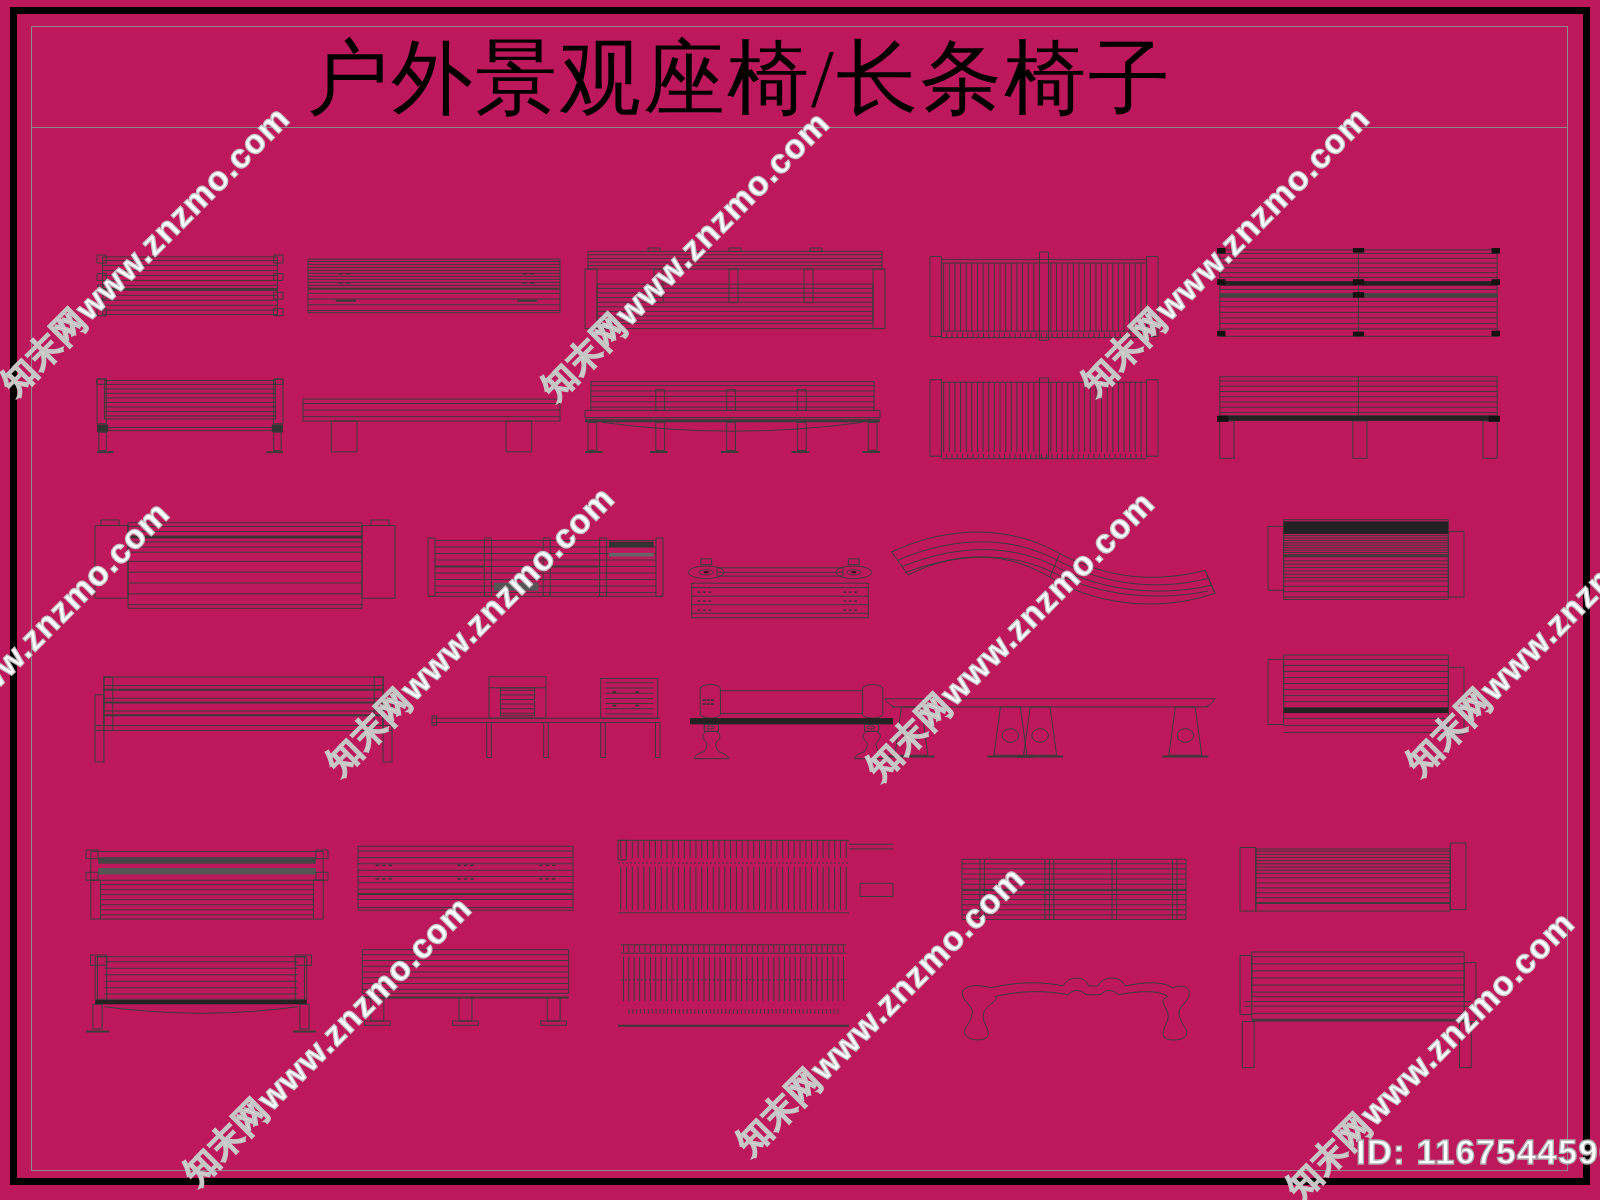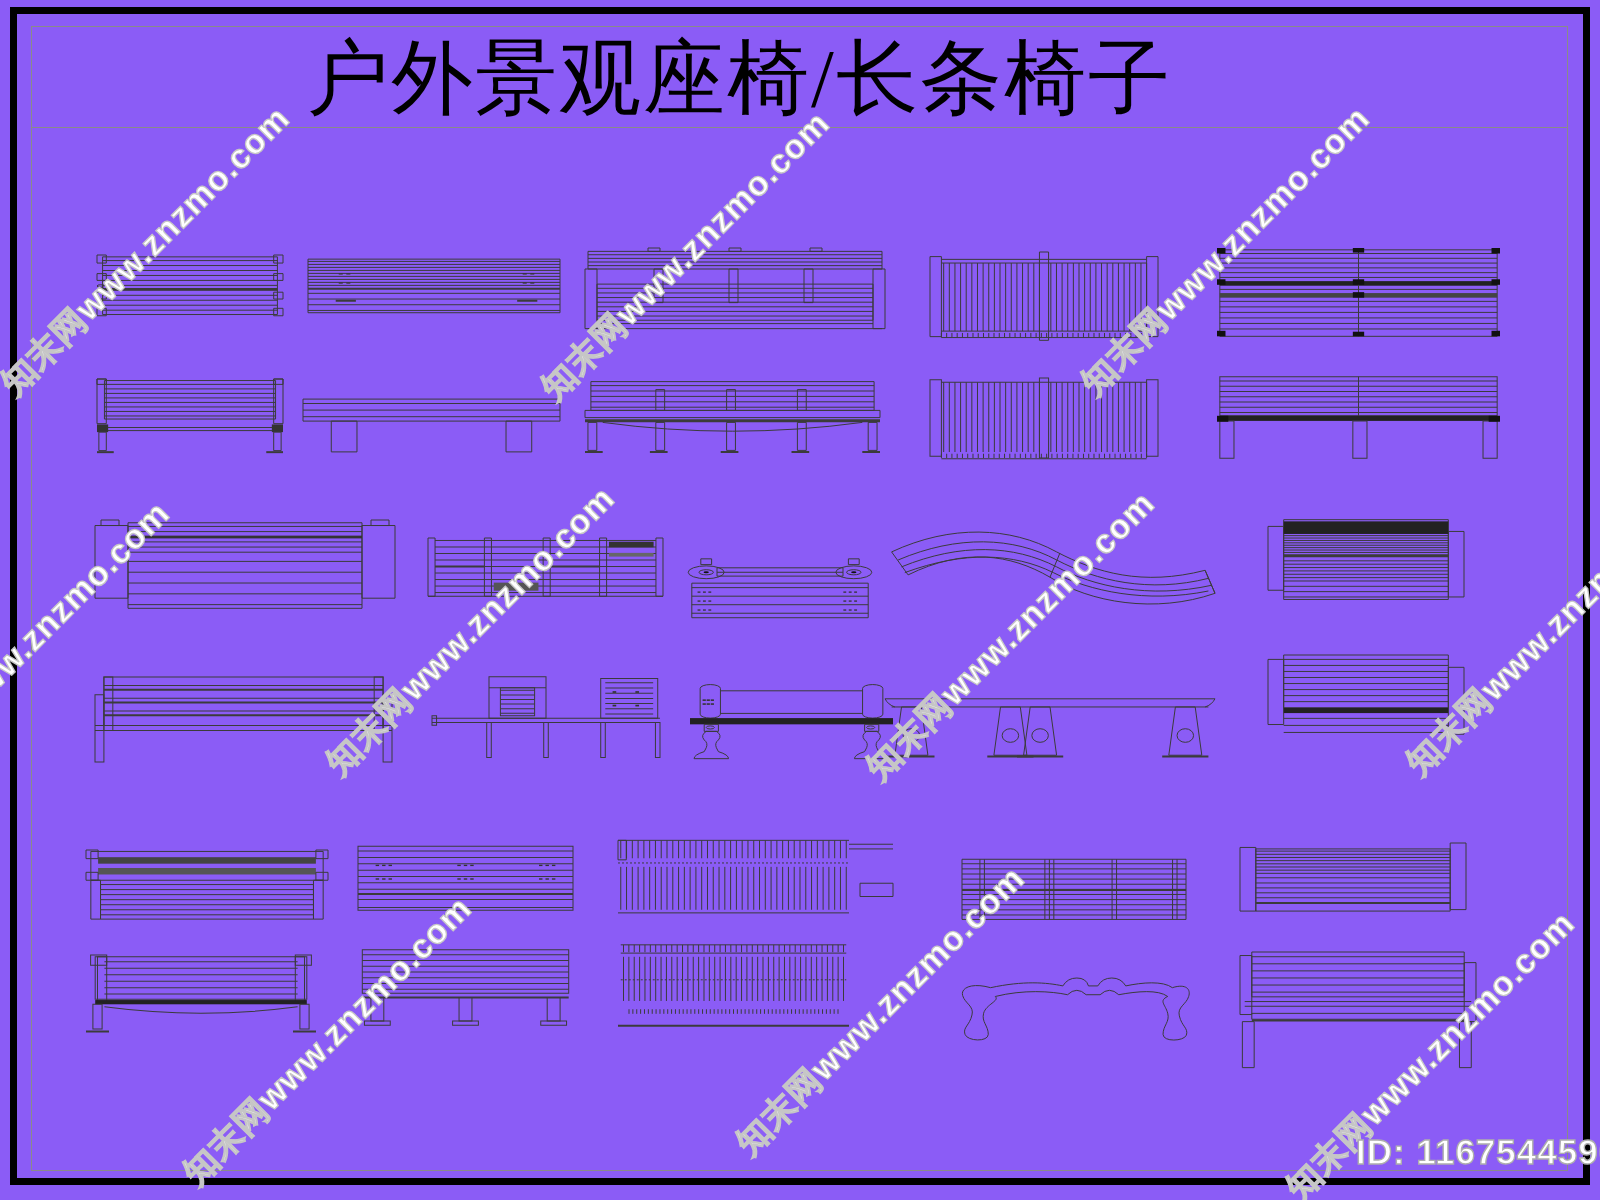--- a/index.html
+++ b/index.html
@@ -1,20 +1,20 @@
 <!DOCTYPE html>
 <html><head>
 <meta charset="utf-8">
 <style>
   html,body{margin:0;padding:0;}
   body{
     width:1600px;height:1200px;position:relative;background:#ffffff;
     font-family:"Liberation Sans", sans-serif;overflow:hidden;
   }
-  .sheet{position:absolute;inset:0;background:#8b5cf6;text-decoration:underline;}
+  .sheet{position:absolute;inset:0;background:#be185d;text-decoration:underline;}
   .outer-border{
     position:absolute;left:10px;top:7px;width:1580px;height:1178px;
     border:7px solid #000;box-sizing:border-box;z-index:1;
   }
   .inner-border{
     position:absolute;left:31px;top:26px;width:1537px;height:1145px;
     border:1px solid #8a8a8a;box-sizing:border-box;z-index:1;
   }
   .title-rule{
     position:absolute;left:31px;top:127px;width:1537px;height:1px;

